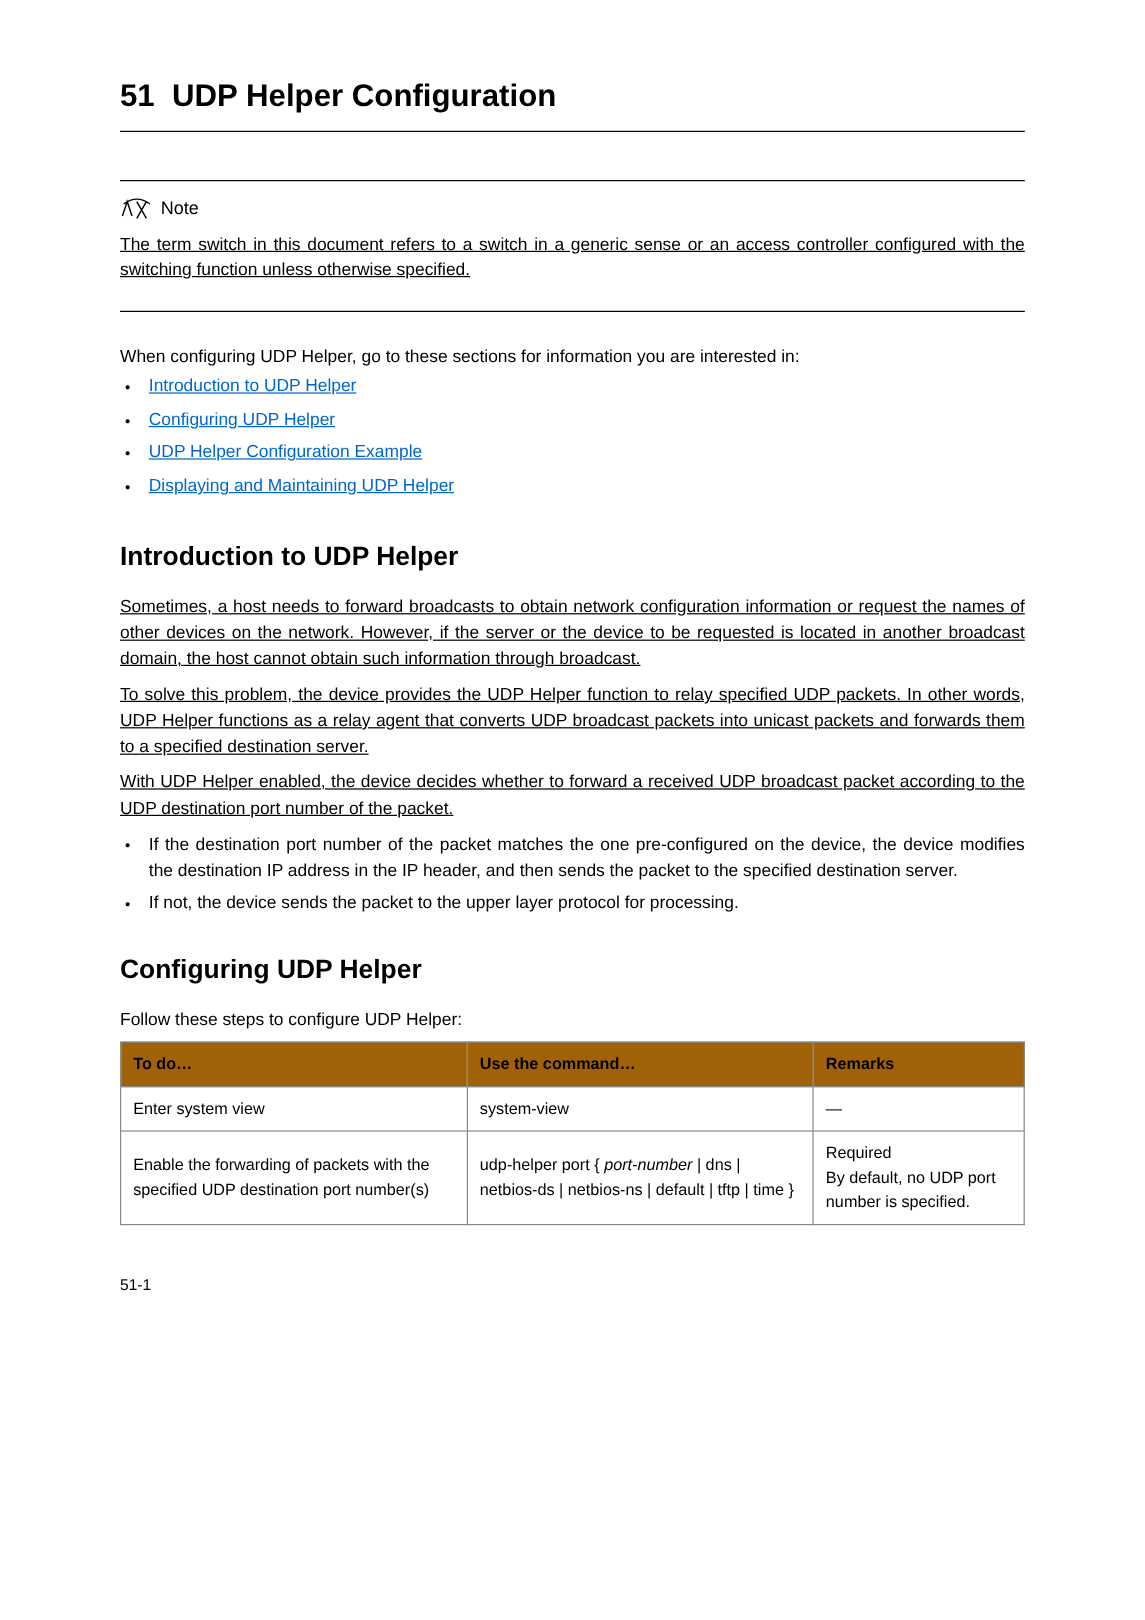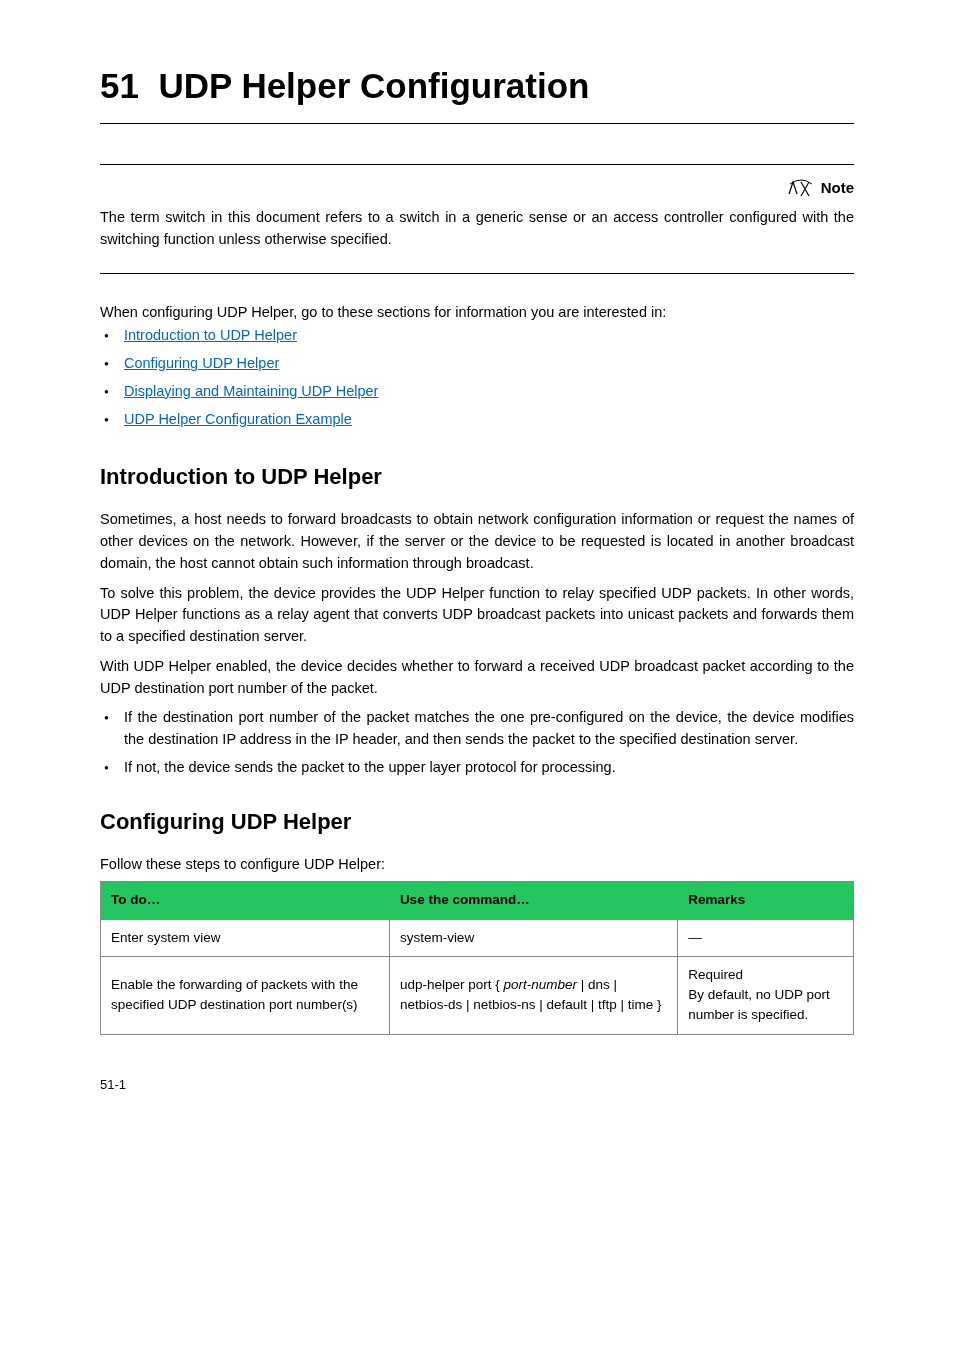--- a/index.html
+++ b/index.html
@@ -7,35 +7,35 @@
     font-family: Arial, Helvetica, sans-serif;
     background: #fff;
     color: #000;
     width: 954px;
     margin: 0 auto;
     padding: 60px 100px 40px 100px;
     font-size: 14.5px;
     line-height: 1.5;
   }
   .chapter-title {
-    font-size: 35px;
+    font-size: 26px;
     font-weight: bold;
     margin-bottom: 10px;
   }
   hr.thick { border: none; border-top: 1px solid #000; margin: 6px 0 40px 0; }
   .note-box {
     border-top: 1px solid #000;
     border-bottom: 1px solid #000;
     padding: 12px 0 14px 0;
     margin-bottom: 28px;
   }
-  .note-header { display: flex; align-items: center; font-weight: bold; margin-bottom: 8px; justify-content: flex-end; }
+  .note-header { display: flex; align-items: center; font-weight: normal; margin-bottom: 8px; }
   .note-header svg { margin-right: 6px; }
   .note-header span { font-size: 15px; }
-  .body-text { text-align: justify; margin-bottom: 8px; }
+  .body-text { text-align: justify; margin-bottom: 8px; text-decoration: underline; }
   .intro-line { margin-bottom: 2px; }
   ul.links { list-style: none; padding-left: 24px; margin-bottom: 30px; }
   ul.links li { position: relative; margin-bottom: 6px; }
   ul.links li::before {
     content: "●"; position: absolute; left: -20px; font-size: 8px; top: 5px;
   }
   ul.links a { color: #0066cc; text-decoration: underline; }
   h2.section {
     font-size: 22px; font-weight: bold; margin: 26px 0 16px 0;
   }
@@ -44,21 +44,21 @@
   ul.bullets li::before {
     content: "●"; position: absolute; left: -20px; font-size: 8px; top: 5px;
   }
   .steps-line { margin: 14px 0 6px 0; }
   table.config {
     border-collapse: collapse; width: 100%; margin-top: 6px; font-size: 13.5px;
   }
   table.config th, table.config td {
     border: 1px solid #888; padding: 8px 10px; text-align: left; vertical-align: middle;
   }
-  table.config th { background: #22c55e; font-weight: bold; }
+  table.config th { background: #a16207; font-weight: bold; }
   .cmd { font-weight: normal; }
   .cmd-arg { font-style: italic; font-weight: normal; }
   .page-num { margin-top: 40px; font-size: 13px; }
 </style>
 </head>
 <body>
 
 <div class="chapter-title">
   <span>51</span>
   &nbsp;<span>UDP Helper Configuration</span>
@@ -73,22 +73,22 @@
     </svg>
     <span>Note</span>
   </div>
   <div class="body-text">The term switch in this document refers to a switch in a generic sense or an access controller configured with the switching function unless otherwise specified.</div>
 </div>
 
 <div class="intro-line">When configuring UDP Helper, go to these sections for information you are interested in:</div>
 <ul class="links">
   <li><a href="#">Introduction to UDP Helper</a></li>
   <li><a href="#">Configuring UDP Helper</a></li>
+  <li><a href="#">UDP Helper Configuration Example</a></li>
   <li><a href="#">Displaying and Maintaining UDP Helper</a></li>
-  <li><a href="#">UDP Helper Configuration Example</a></li>
 </ul>
 
 <h2 class="section">Introduction to UDP Helper</h2>
 <div class="body-text">Sometimes, a host needs to forward broadcasts to obtain network configuration information or request the names of other devices on the network. However, if the server or the device to be requested is located in another broadcast domain, the host cannot obtain such information through broadcast.</div>
 <div class="body-text">To solve this problem, the device provides the UDP Helper function to relay specified UDP packets. In other words, UDP Helper functions as a relay agent that converts UDP broadcast packets into unicast packets and forwards them to a specified destination server.</div>
 <div class="body-text">With UDP Helper enabled, the device decides whether to forward a received UDP broadcast packet according to the UDP destination port number of the packet.</div>
 <ul class="bullets">
   <li>If the destination port number of the packet matches the one pre-configured on the device, the device modifies the destination IP address in the IP header, and then sends the packet to the specified destination server.</li>
   <li>If not, the device sends the packet to the upper layer protocol for processing.</li>
 </ul>

